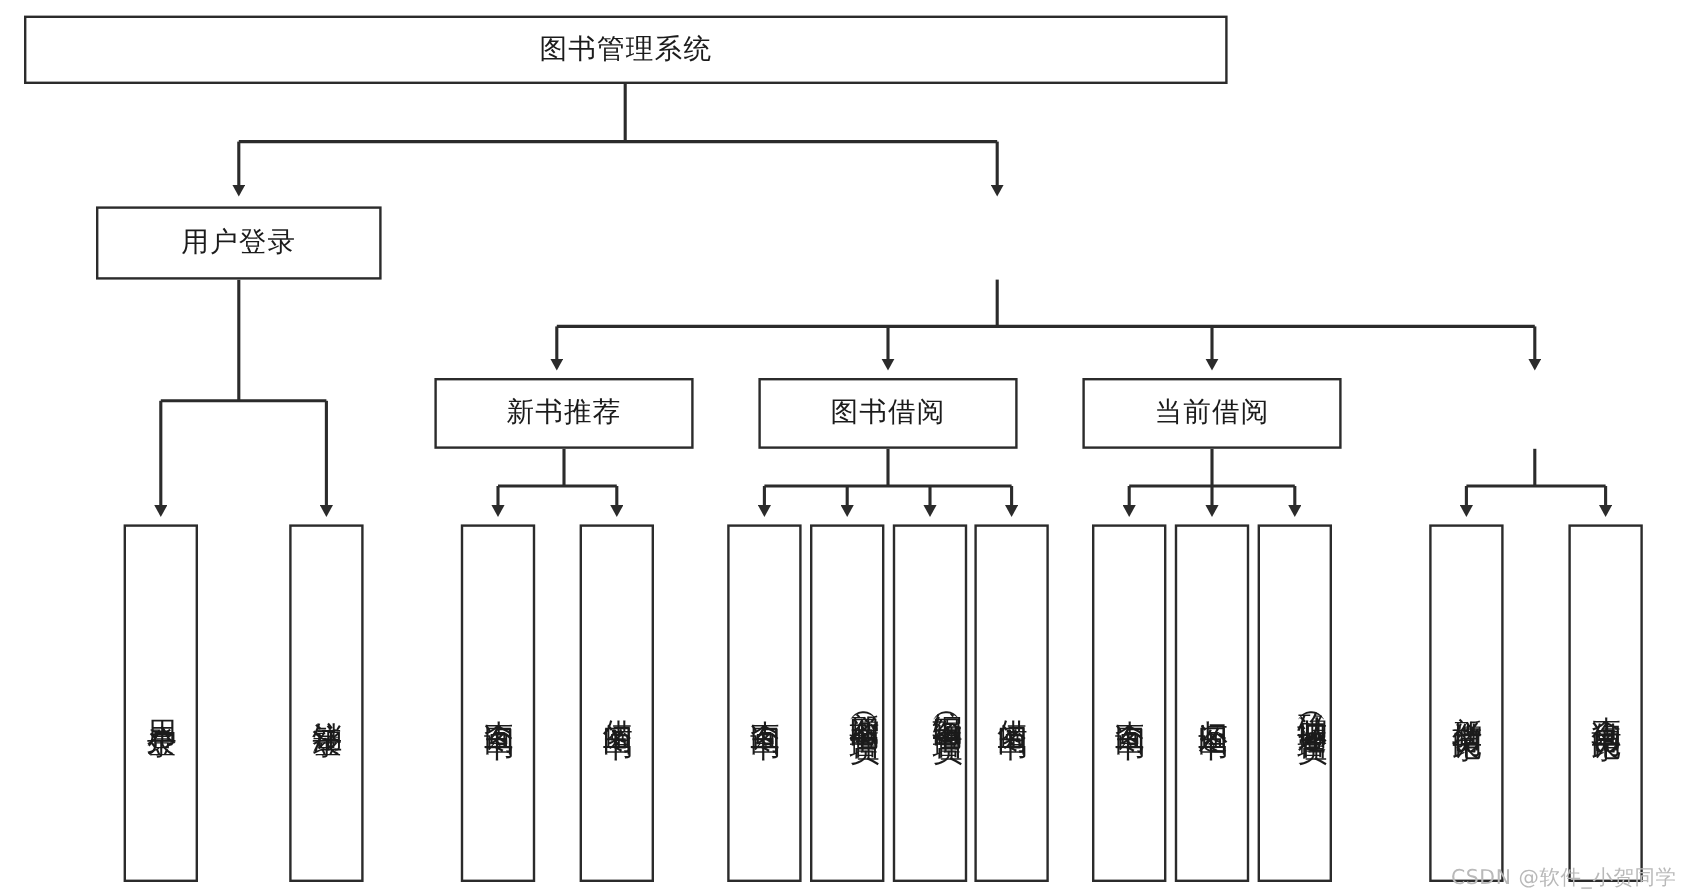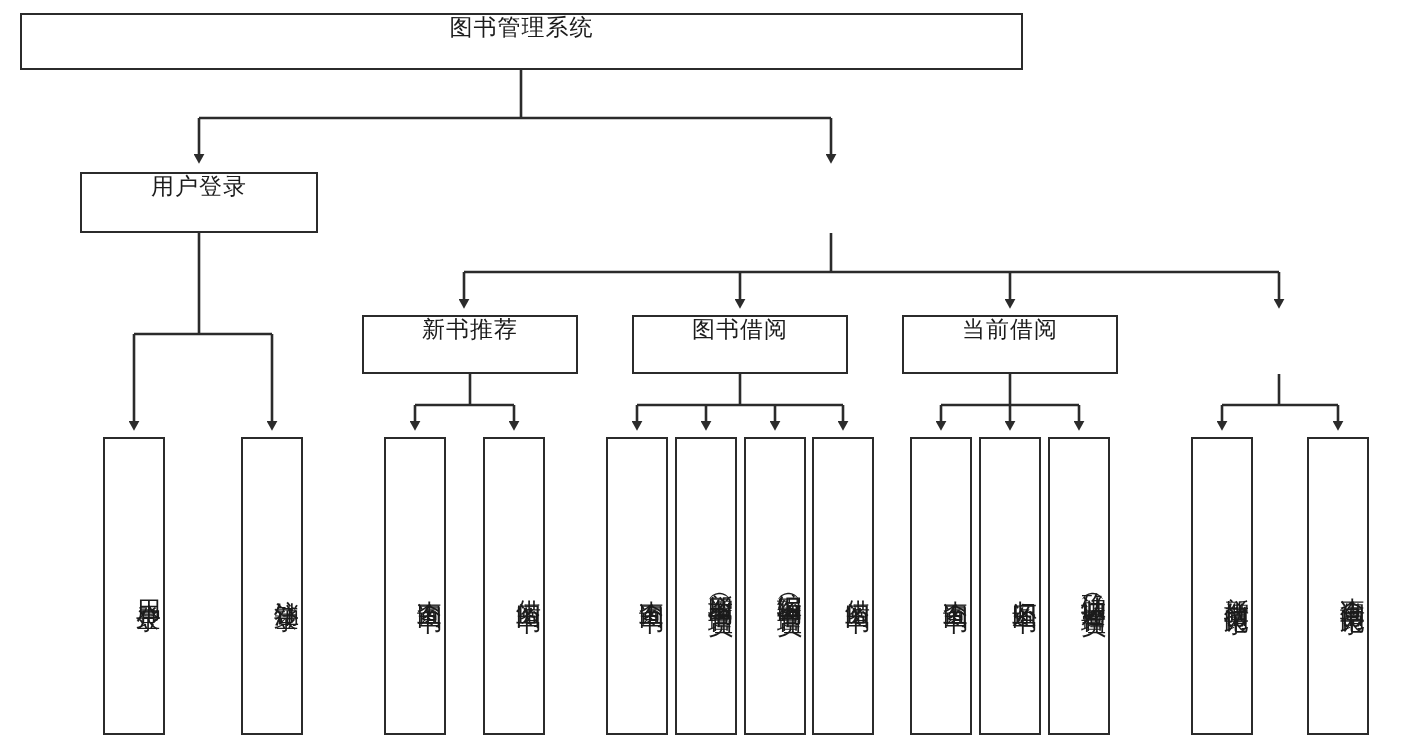--- a/index.html
+++ b/index.html
@@ -1,20 +1,20 @@
 <!DOCTYPE html>
 <html><head>
 <meta charset="utf-8">
 <style>
   html,body{margin:0;padding:0;background:#ffffff;}
   body{font-family:"DejaVu Sans","Liberation Sans",sans-serif;}
   #canvas{position:relative;width:1405px;height:747px;background:#ffffff;overflow:hidden;}
   svg.wires{position:absolute;left:0;top:0;width:1405px;height:747px;pointer-events:none;}
   .node{position:absolute;box-sizing:border-box;border:2.5px solid #2b2b2b;background:#ffffff;
-        display:flex;justify-content:center;color:#1b1b1b;}
+        display:flex;align-items:center;justify-content:center;color:#1b1b1b;}
   .node.h{font-size:23px;letter-spacing:1px;line-height:1.1;}
   .node.v{writing-mode:vertical-rl;text-orientation:upright;font-size:25px;line-height:1.22;
           letter-spacing:3px;padding-top:10px;padding-bottom:10px;}
   .node.v .vt{writing-mode:vertical-rl;text-orientation:upright;display:block;text-align:center;}
   .node.v.alignstart{align-items:flex-start;}
   .watermark{position:absolute;right:8px;bottom:4px;font-size:17px;color:#b9b9b9;
              letter-spacing:0.5px;white-space:nowrap;}
 </style>
 </head>
 <body>
@@ -126,13 +126,14 @@
     <span class="vt">确认归还（管理员）</span>
   </div>
 
   <div class="node v" style="left:1191px;top:437px;width:62px;height:298px;">
     <span class="vt">新增借阅记录</span>
   </div>
   <div class="node v" style="left:1307px;top:437px;width:62px;height:298px;">
     <span class="vt">查询借阅记录</span>
   </div>
 
+  <div class="watermark">CSDN @软件_小贺同学</div>
 </div>
 
 </body></html>

